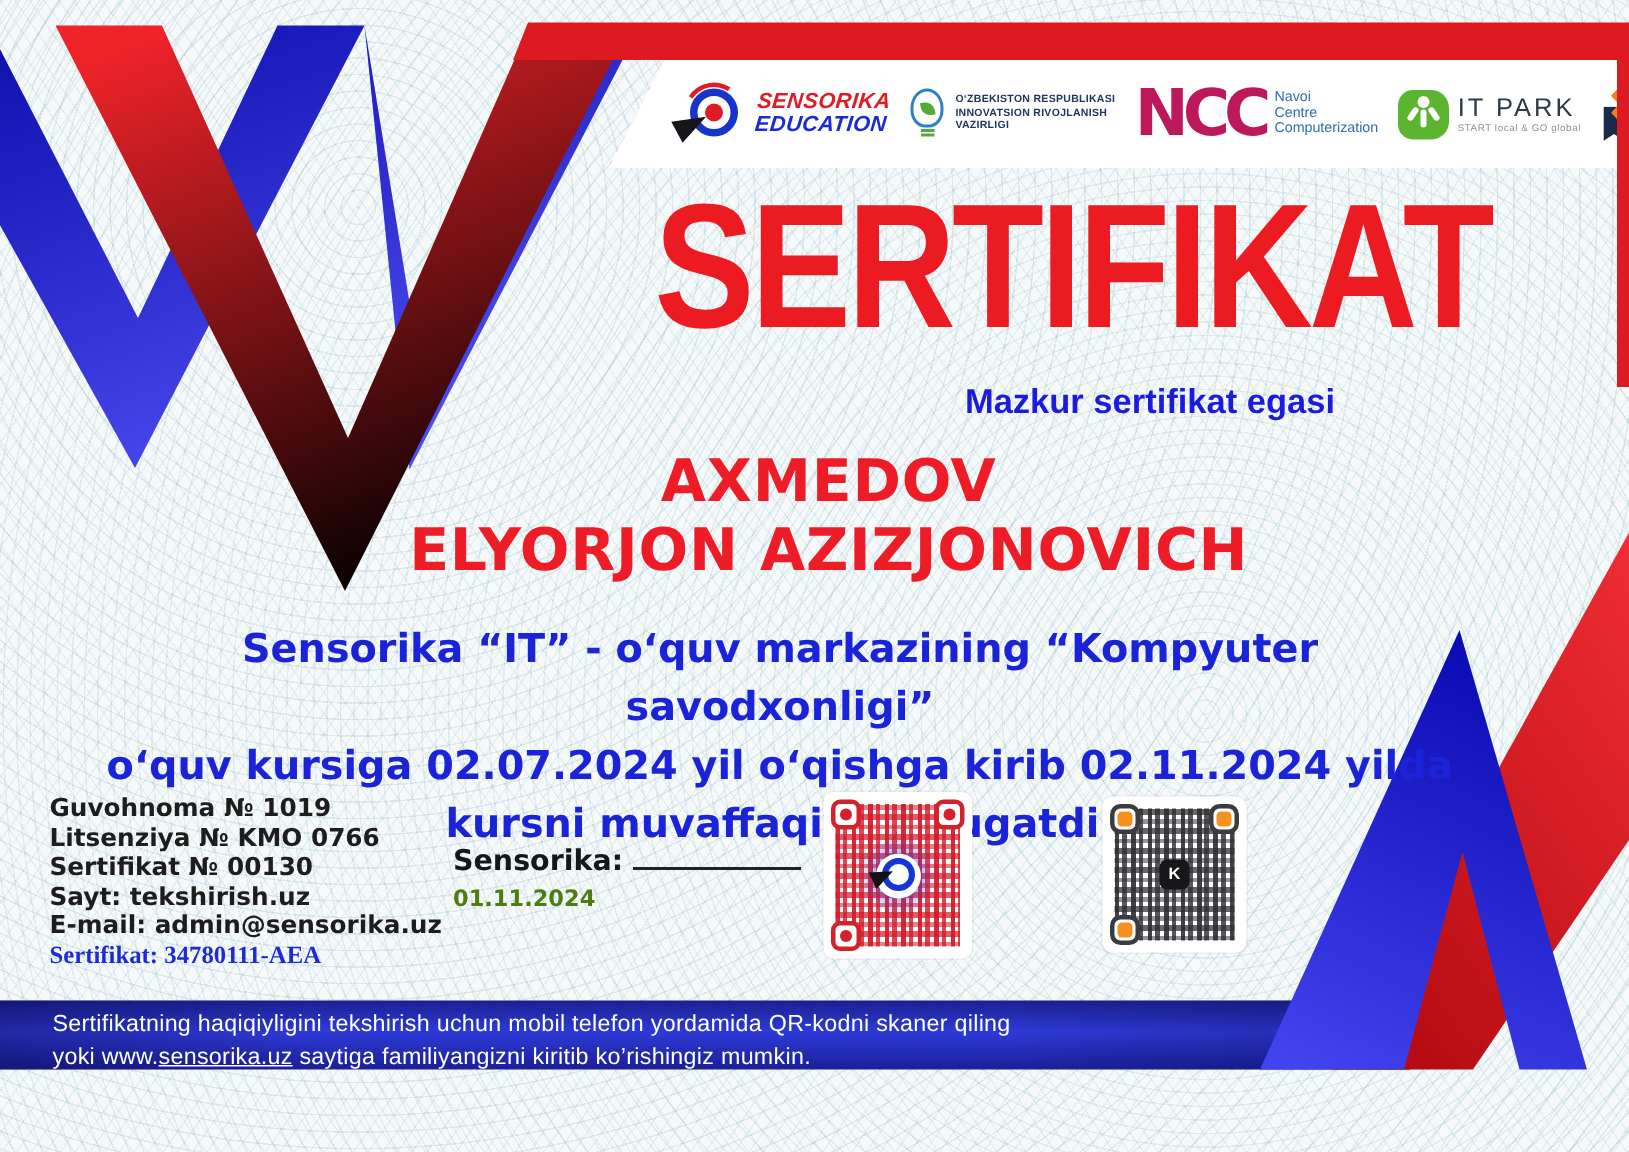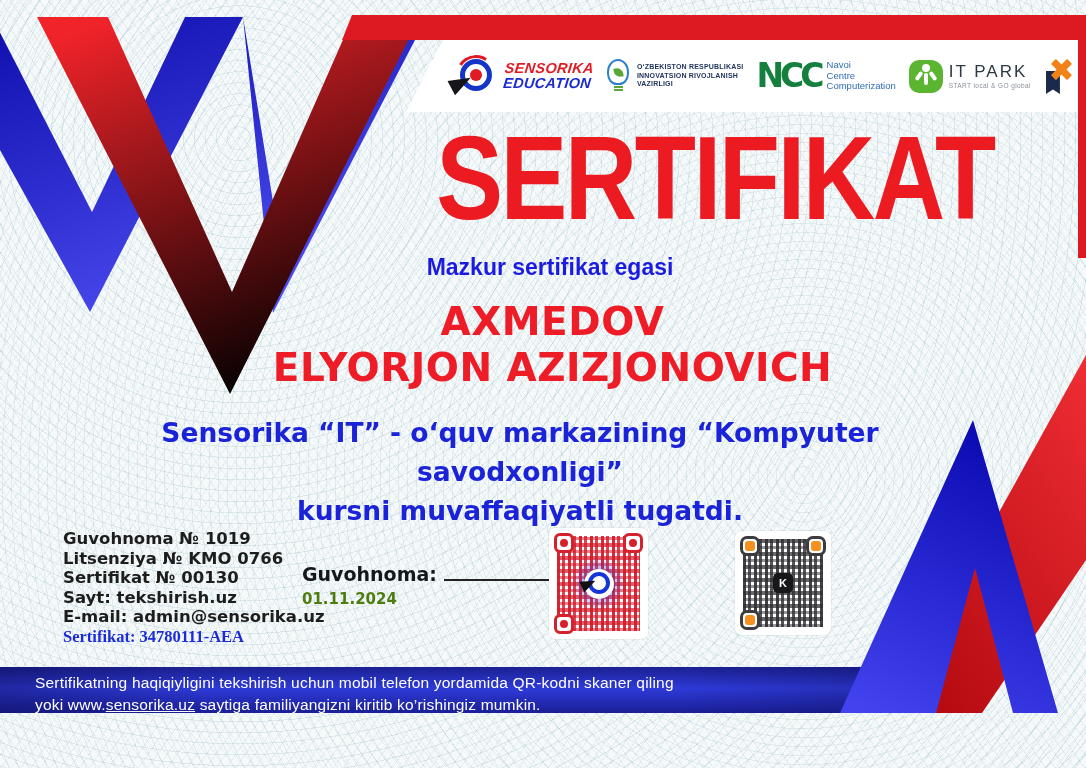--- a/index.html
+++ b/index.html
@@ -51,21 +51,21 @@
   .s-text .l2 { color:#1b2ad4; }
 
   
   .bulb { position:relative; width:25px; height:34px; }
   .bulb-glass { position:absolute; left:1px; top:0; width:22px; height:26px; border:2.5px solid #2c7fc9; border-radius:50% 50% 44% 44%; }
   .bulb-leaf { position:absolute; left:8px; top:9px; width:9px; height:9px; background:#58a838; border-radius:0 70% 0 70%; transform:rotate(-10deg); }
   .bulb-base { position:absolute; left:8px; bottom:2px; width:9px; height:5px; border-top:2px solid #58a838; border-bottom:2px solid #58a838; }
   .ministry-text { font-weight:700; font-size:7px; line-height:8.6px; color:#20355e; letter-spacing:.2px; }
 
   
-  .ncc-mark { font-weight:900; font-size:33px; line-height:30px; color:#15803d; letter-spacing:-4px; font-family:"DejaVu Sans", sans-serif; }
+  .ncc-mark { font-weight:900; font-size:43px; line-height:30px; color:#be185d; letter-spacing:-4px; font-family:"DejaVu Sans", sans-serif; }
   .ncc-text { font-weight:400; font-size:9.5px; line-height:10.5px; color:#2e6db5; }
 
   
   .itp-mark { position:relative; width:34px; height:33px; background:#5cb531; border-radius:10px 12px 12px 10px; }
   .itp-head { position:absolute; left:13px; top:4px; width:8px; height:8px; background:#fff; border-radius:50%; }
   .itp-torso { position:absolute; left:15px; top:13px; width:4px; height:12px; background:#fff; border-radius:2px; }
   .itp-arm-l { position:absolute; left:8px; top:11px; width:4px; height:10px; background:#fff; border-radius:2px; transform:rotate(35deg); }
   .itp-arm-r { position:absolute; left:22px; top:11px; width:4px; height:10px; background:#fff; border-radius:2px; transform:rotate(-35deg); }
   .itp-name { font-weight:500; font-size:17px; line-height:17px; color:#2b3a45; letter-spacing:2px; }
   .itp-tag { font-weight:400; font-size:6.5px; color:#8a9199; letter-spacing:.4px; margin-top:2px; }
@@ -76,29 +76,29 @@
     clip-path:polygon(0 0, 100% 0, 100% 100%, 50% 80%, 0 100%); }
   .profi-x1, .profi-x2 { position:absolute; left:6px; top:8px; width:23px; height:7px; background:#f08218; border-radius:1px; }
   .profi-x1 { transform:rotate(45deg); }
   .profi-x2 { transform:rotate(-45deg); }
   .profi-text { font-weight:900; font-size:15px; line-height:16px; color:#1b2a4a; letter-spacing:.4px; font-family:"DejaVu Sans", sans-serif; }
 
   
   .title { position:absolute; left:350px; top:118px; width:730px; z-index:4; text-align:center;
     font:900 118px/1.02 "Liberation Sans", sans-serif; color:#ec1b22; letter-spacing:-3px;
     transform:scaleX(.85); transform-origin:50% 0; }
-  .subtitle { position:absolute; left:210px; top:254px; width:680px; z-index:4; text-align:center;
+  .subtitle { position:absolute; left:210px; top:254px; width:680px; z-index:4; text-align:right;
     font:700 23px/1.2 "Liberation Sans", sans-serif; color:#1a1ae0; }
   .recipient { position:absolute; left:130px; top:299px; width:845px; z-index:4; text-align:center;
     font:800 39px/46px "DejaVu Sans", "Liberation Sans", sans-serif; color:#ee1c26; letter-spacing:.5px; }
   .course { position:absolute; left:55px; top:413px; width:930px; z-index:4; text-align:center;
     font:700 26.5px/39px "DejaVu Sans", "Liberation Sans", sans-serif; color:#1b23d8; }
 
   .details { position:absolute; left:33px; top:529px; z-index:4;
-    font:700 16.5px/19.5px "DejaVu Sans", "Liberation Sans", sans-serif; color:#1d1d1d;margin-left:30px; }
+    font:700 16.5px/19.5px "DejaVu Sans", "Liberation Sans", sans-serif; color:#1d1d1d; }
   .details .blue { color:#1b2bd8;font-family:Liberation Serif, serif; }
 
   .sign-block { position:absolute; left:302px; top:563px; z-index:4; }
   .sign-label { font:700 19px/22px "DejaVu Sans", "Liberation Sans", sans-serif; color:#14181c; display:inline-block; }
   .sign-line { display:inline-block; width:112px; border-bottom:2.5px solid #222; vertical-align:baseline; margin-left:7px; height:14px; }
   .sign-date { font:700 15px/18px "DejaVu Sans", "Liberation Sans", sans-serif; color:#4d7c0f; margin-top:5px; }
 
   
   .qr-card { position:absolute; z-index:4; background:#ffffff; border-radius:7px; box-shadow:0 0 0 1px rgba(0,0,0,.04); }
   .qr1 { left:549px; top:528px; width:99px; height:111px; }
@@ -227,34 +227,35 @@
   </div>
 
   <div class="title">SERTIFIKAT</div>
   <div class="subtitle">Mazkur sertifikat egasi</div>
   <div class="recipient">
     <div>AXMEDOV</div>
     <div>ELYORJON AZIZJONOVICH</div>
   </div>
   <div class="course">
     <div>Sensorika “IT” - o‘quv markazining “Kompyuter savodxonligi”</div>
+    <div>o‘quv kursiga 02.07.2024 yil o‘qishga kirib 02.11.2024 yilda</div>
     <div>kursni muvaffaqiyatli tugatdi.</div>
   </div>
 
   <div class="details">
     <div>Guvohnoma № 1019</div>
     <div>Litsenziya № KMO 0766</div>
     <div>Sertifikat № 00130</div>
     <div>Sayt: tekshirish.uz</div>
     <div>E-mail: admin@sensorika.uz</div>
     <div class="blue">Sertifikat: 34780111-AEA</div>
   </div>
 
   <div class="sign-block">
-    <span class="sign-label">Guvohnoma:</span><span class="sign-line"></span>
+    <span class="sign-label">Sensorika:</span><span class="sign-line"></span>
     <div class="sign-date">01.11.2024</div>
   </div>
 
   <div class="qr-card qr1">
     <div class="qr-noise"></div>
     <div class="finder f-tl"></div>
     <div class="finder f-tr"></div>
     <div class="finder f-bl"></div>
     <div class="qr-center">
       <div class="qr1-ring"></div>

